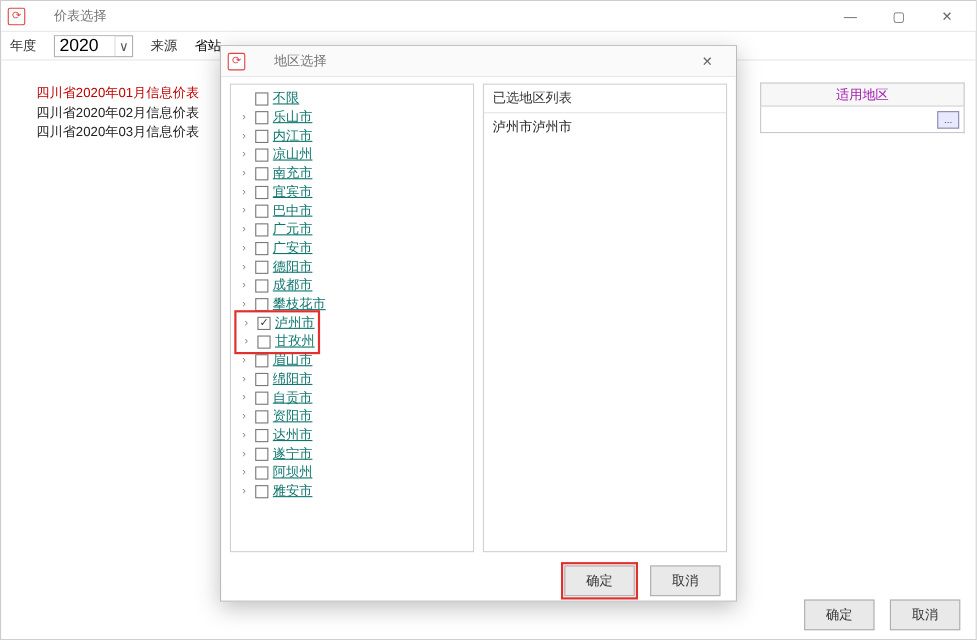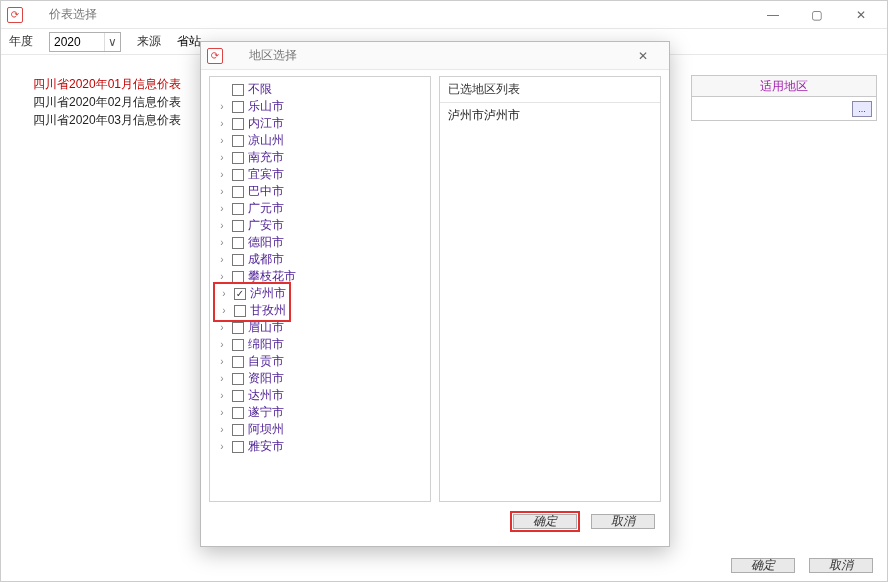--- a/index.html
+++ b/index.html
@@ -34,21 +34,21 @@
   }
   .toolbar {
     height:26px; display:flex; align-items:center; gap:16px; padding:0 8px;
     border-bottom:1px solid #e8e8e8;
   }
   .toolbar label { color:#333; }
   .combo {
     display:flex; align-items:center; border:1px solid #b0b0b0; height:20px; background:#fff;
   }
   .combo input {
-    border:none; outline:none; width:54px; padding:0 4px; font-size:12px; height:18px;
+    border:none; outline:none; width:54px; padding:0 4px; font-size:16px; height:18px;
   }
   .combo .caret {
     width:16px; height:18px; display:flex; align-items:center; justify-content:center;
     border-left:1px solid #ddd; color:#555;
   }
   
   .left-list {
     position:absolute; left:14px; top:74px; width:184px;text-align:center;
   }
   .left-list .row {
@@ -69,22 +69,22 @@
   }
   .mini-ellipsis {
     width:20px; height:16px; background:#e8e8ff; border:1px solid #88a;
     display:flex; align-items:center; justify-content:center; font-size:9px; color:#336;
   }
   
   .parent-bottom-btns {
     position:absolute; right:14px; bottom:8px; display:flex; gap:14px;
   }
   .btn {
-    width:64px; height:15px; border:1px solid #adadad; background:#e9e9e9;
-    display:flex; align-items:center; justify-content:center; color:#333;font-style:italic;
+    width:64px; height:28px; border:1px solid #adadad; background:#e9e9e9;
+    display:flex; align-items:center; justify-content:center; color:#333;
   }
   
   .dialog {
     position:absolute; left:200px; top:41px; width:470px; height:506px;
     background:#fff; border:1px solid #bbb; box-shadow:0 6px 20px rgba(0,0,0,0.25);
   }
   .dialog .titlebar { background:#fafafa; }
   .dialog-body {
     display:flex; padding:6px 8px 6px 8px; gap:8px; height:438px;
   }
@@ -102,21 +102,21 @@
     white-space:nowrap;
   }
   .expander {
     width:12px; text-align:center; color:#888; font-size:10px;
   }
   .cb {
     width:12px; height:12px; border:1px solid #777; display:inline-flex;
     align-items:center; justify-content:center; font-size:10px; color:#333; background:#fff;
   }
   .cb.checked::after { content:"✓"; line-height:1; }
-  .tree-label { color:#4c1d95; }
+  .tree-label { color:#0f766e;text-decoration:underline; }
   .highlight-red {
     outline:2px solid #e03030; outline-offset:1px;
   }
   .selected-list {
     flex:1; padding:4px 8px; color:#222;
   }
   .dialog-footer {
     display:flex; justify-content:flex-end; gap:14px; padding:6px 14px 10px;
   }
 </style>

